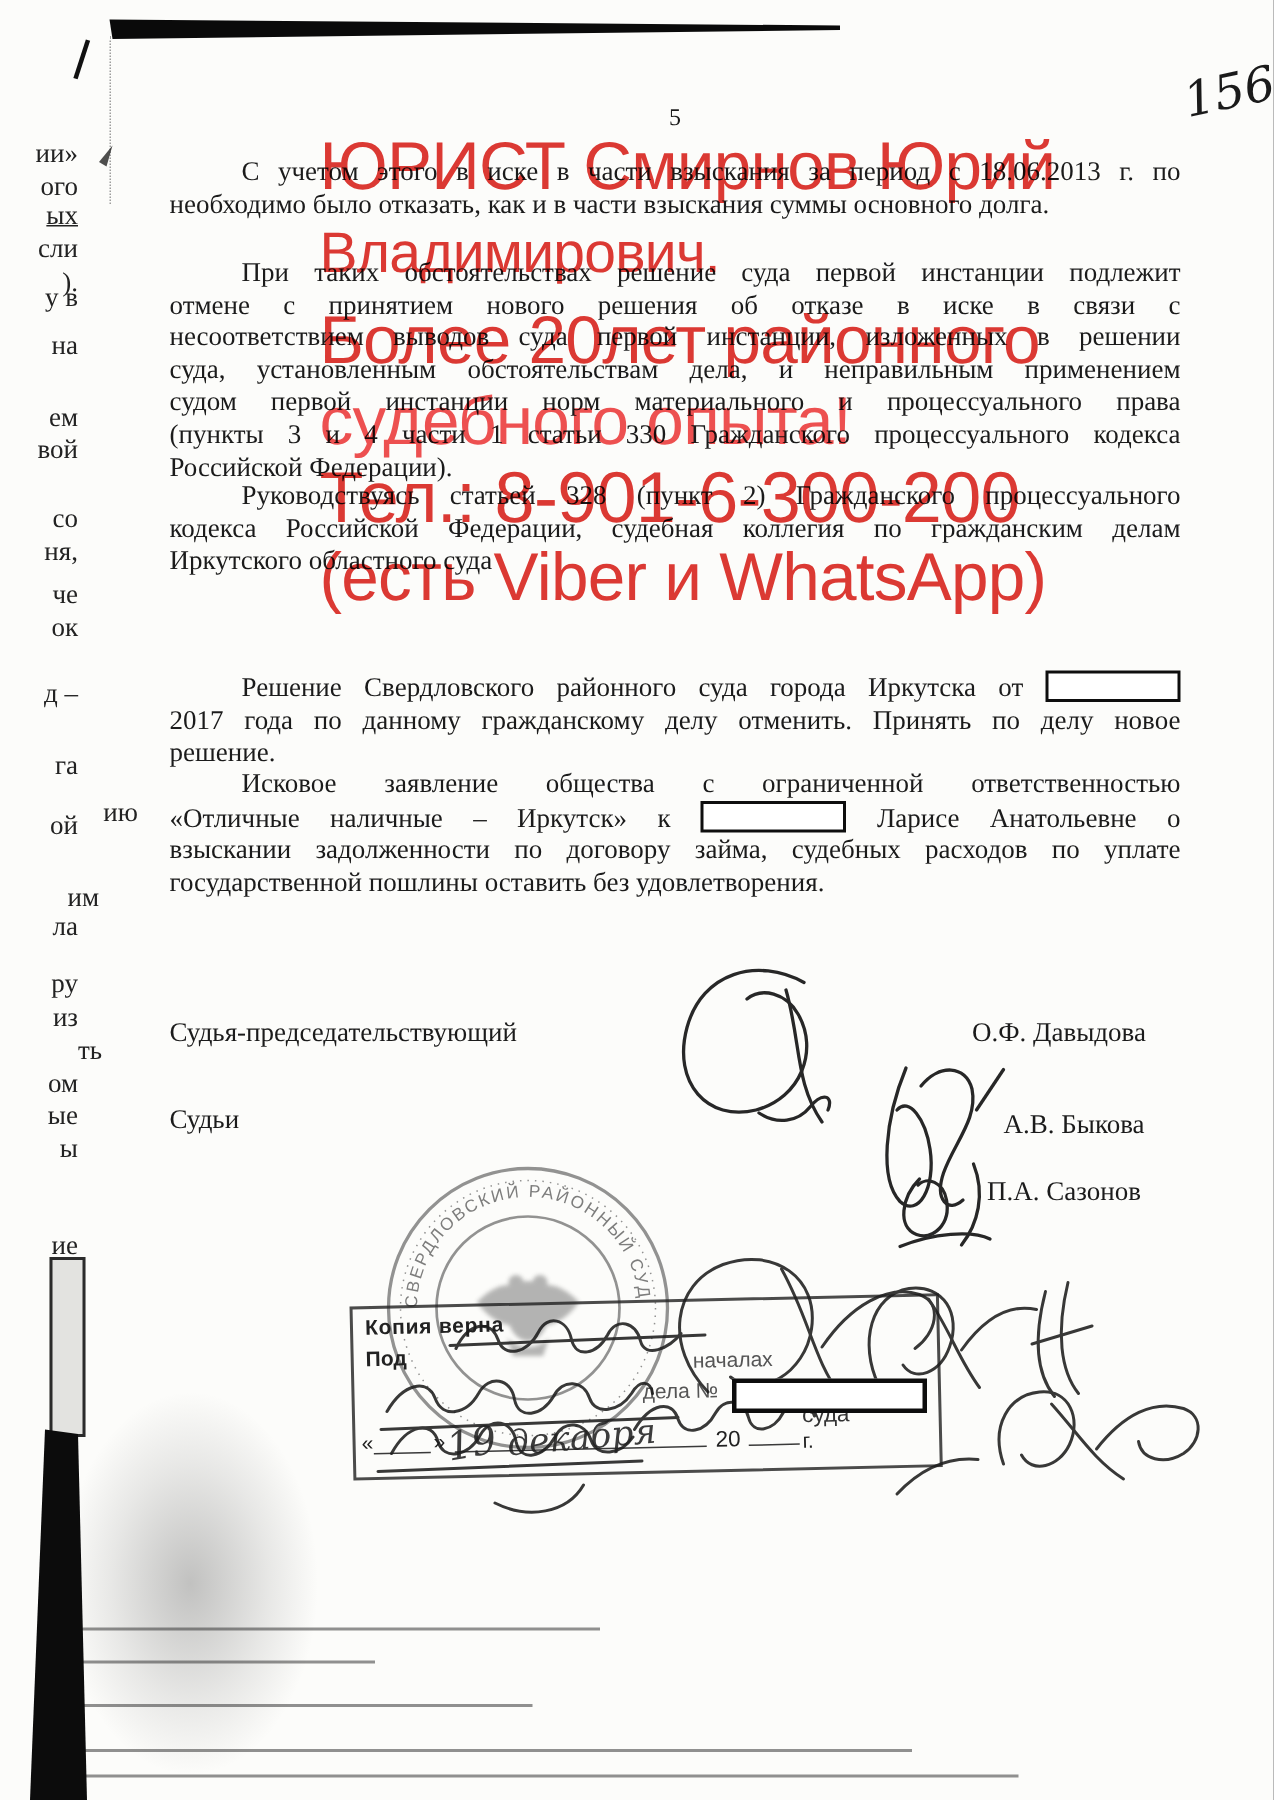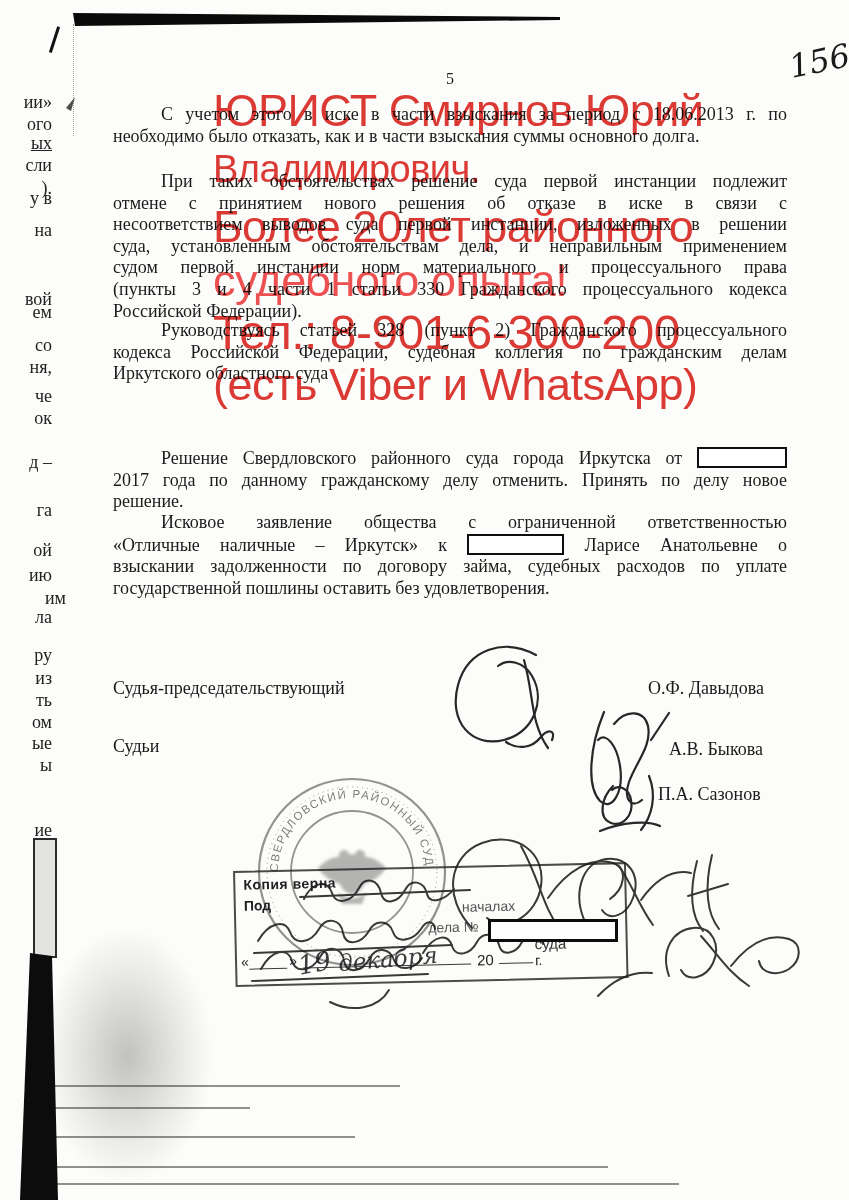--- a/index.html
+++ b/index.html
@@ -77,35 +77,35 @@
 
   <div>
 
   <span class="lfrag" style="top: 92px;">ии»</span>
       <span class="lfrag" style="top: 114px;">ого</span>
       <span class="lfrag" style="top: 133px; text-decoration: underline;">ых</span>
       <span class="lfrag" style="top: 155px;">сли</span>
       <span class="lfrag" style="top: 178px;">).</span>
       <span class="lfrag" style="top: 188px;">у в</span>
       <span class="lfrag" style="top: 220px;">на</span>
-      <span class="lfrag" style="top: 268px; margin-top: 34px;">ем</span>
+      <span class="lfrag" style="top: 268px;">ем</span>
       <span class="lfrag" style="top: 289px;">вой</span>
       <span class="lfrag" style="top: 335px;">со</span>
       <span class="lfrag" style="top: 357px;">ня,</span>
       <span class="lfrag" style="top: 386px;">че</span>
       <span class="lfrag" style="top: 408px;">ок</span>
       <span class="lfrag" style="top: 452px;">д –</span>
       <span class="lfrag" style="top: 500px;">га</span>
       <span class="lfrag" style="top: 540px;">ой</span>
-      <span class="lfrag" style="top: 565px;">ию</span>
+      <span class="lfrag" style="top: 531px; padding-left: 40px;">ию</span>
       <span class="lfrag" style="top: 588px; padding-left: 14px;">им</span>
       <span class="lfrag" style="top: 607px;">ла</span>
       <span class="lfrag" style="top: 645px;">ру</span>
       <span class="lfrag" style="top: 668px;">из</span>
-      <span class="lfrag" style="top: 690px;">ть</span>
+      <span class="lfrag" style="top: 690px; padding-left: 16px;">ть</span>
       <span class="lfrag" style="top: 712px;">ом</span>
       <span class="lfrag" style="top: 733px;">ые</span>
       <span class="lfrag" style="top: 755px;">ы</span>
       <span class="lfrag" style="top: 820px;">ие</span>
       <span class="lfrag" style="top: 843px;">ы</span>
       <span class="lfrag" style="top: 890px;">с</span>
       <span class="lfrag" style="top: 915px;">о</span>
       <span class="lfrag" style="top: 938px;">в</span>
       <span class="lfrag" style="top: 960px;">й</span>
       <span class="lfrag" style="top: 980px;">1</span>

